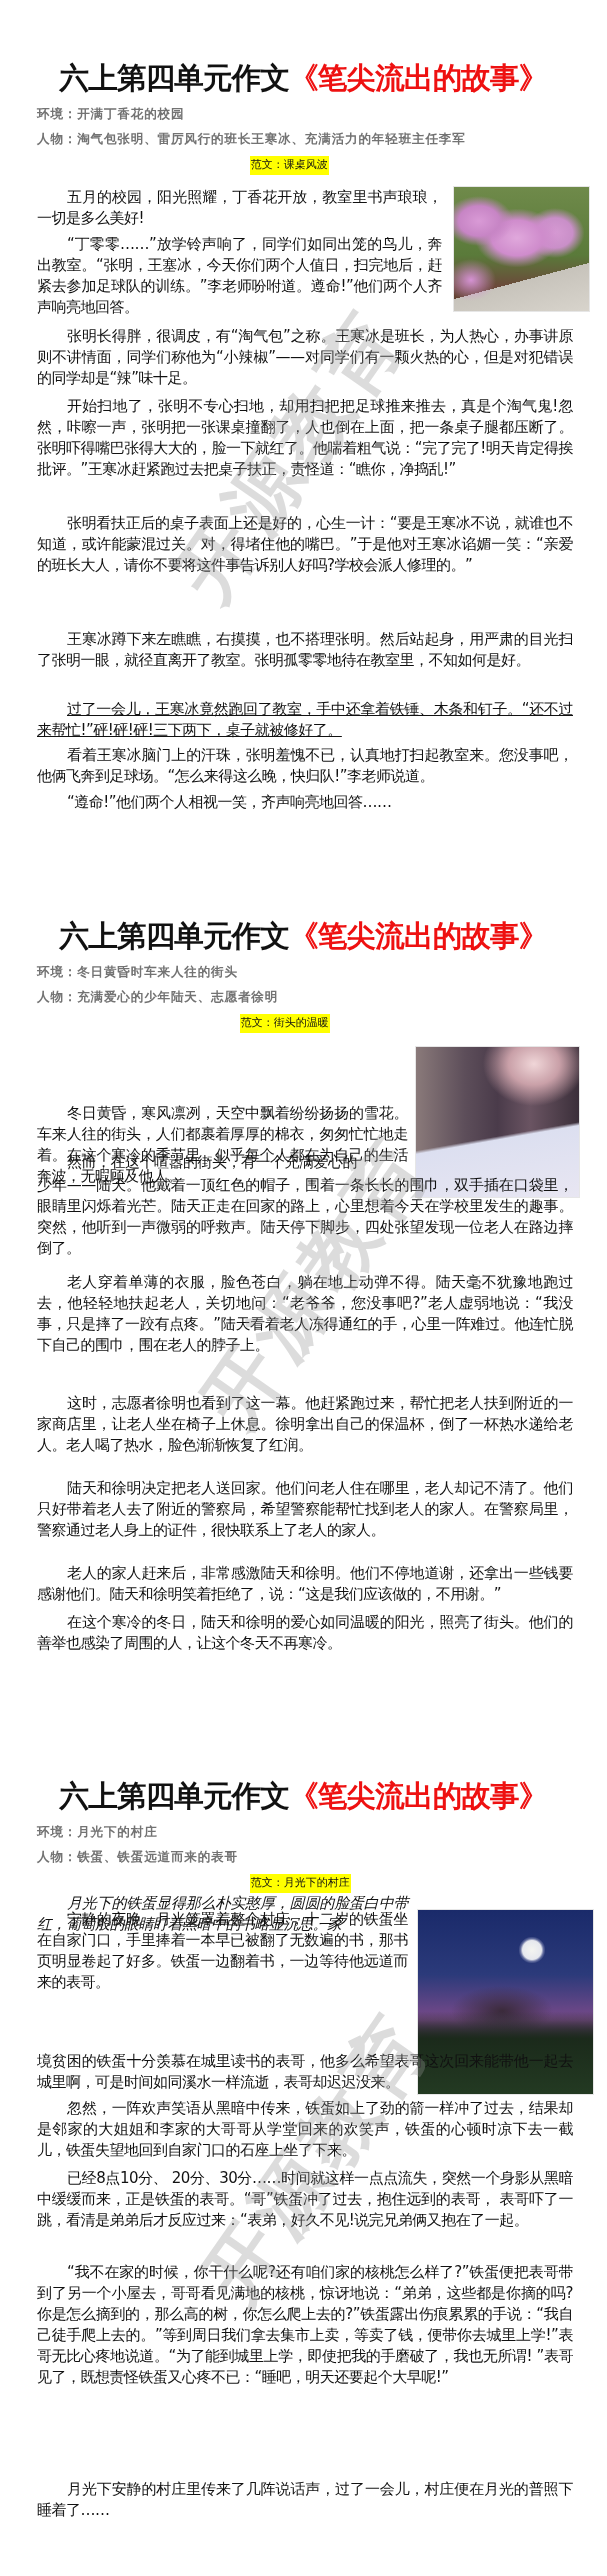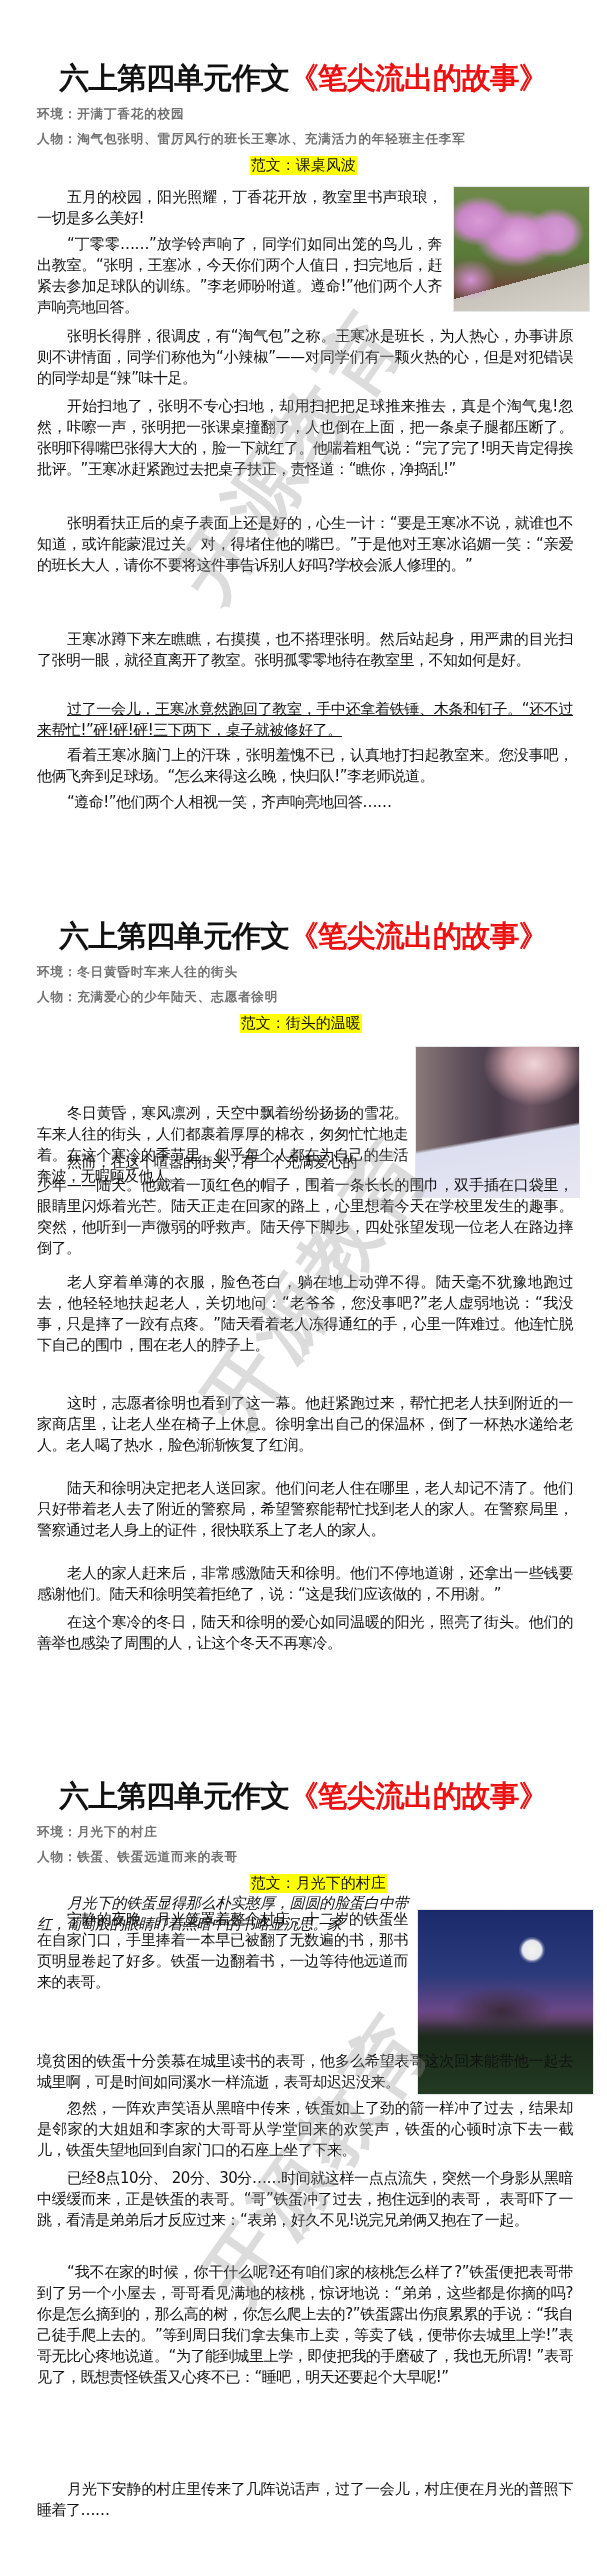--- a/index.html
+++ b/index.html
@@ -39,21 +39,21 @@
     font-size: 12.6px;
     line-height: 17px;
     color: #737373;
     white-space: nowrap;
     letter-spacing: 0.8px;
   }
   .model-label {
     position: absolute;
     background: #ffff00;
     color: #111111;
-    font-size: 15px;
+    font-size: 11px;
     line-height: 18.6px;
     padding: 0 0.8px;
     white-space: nowrap;
   }
   .p {
     position: absolute;
     left: 37px;
     font-size: 15px;
     line-height: 21px;
     color: #111111;

